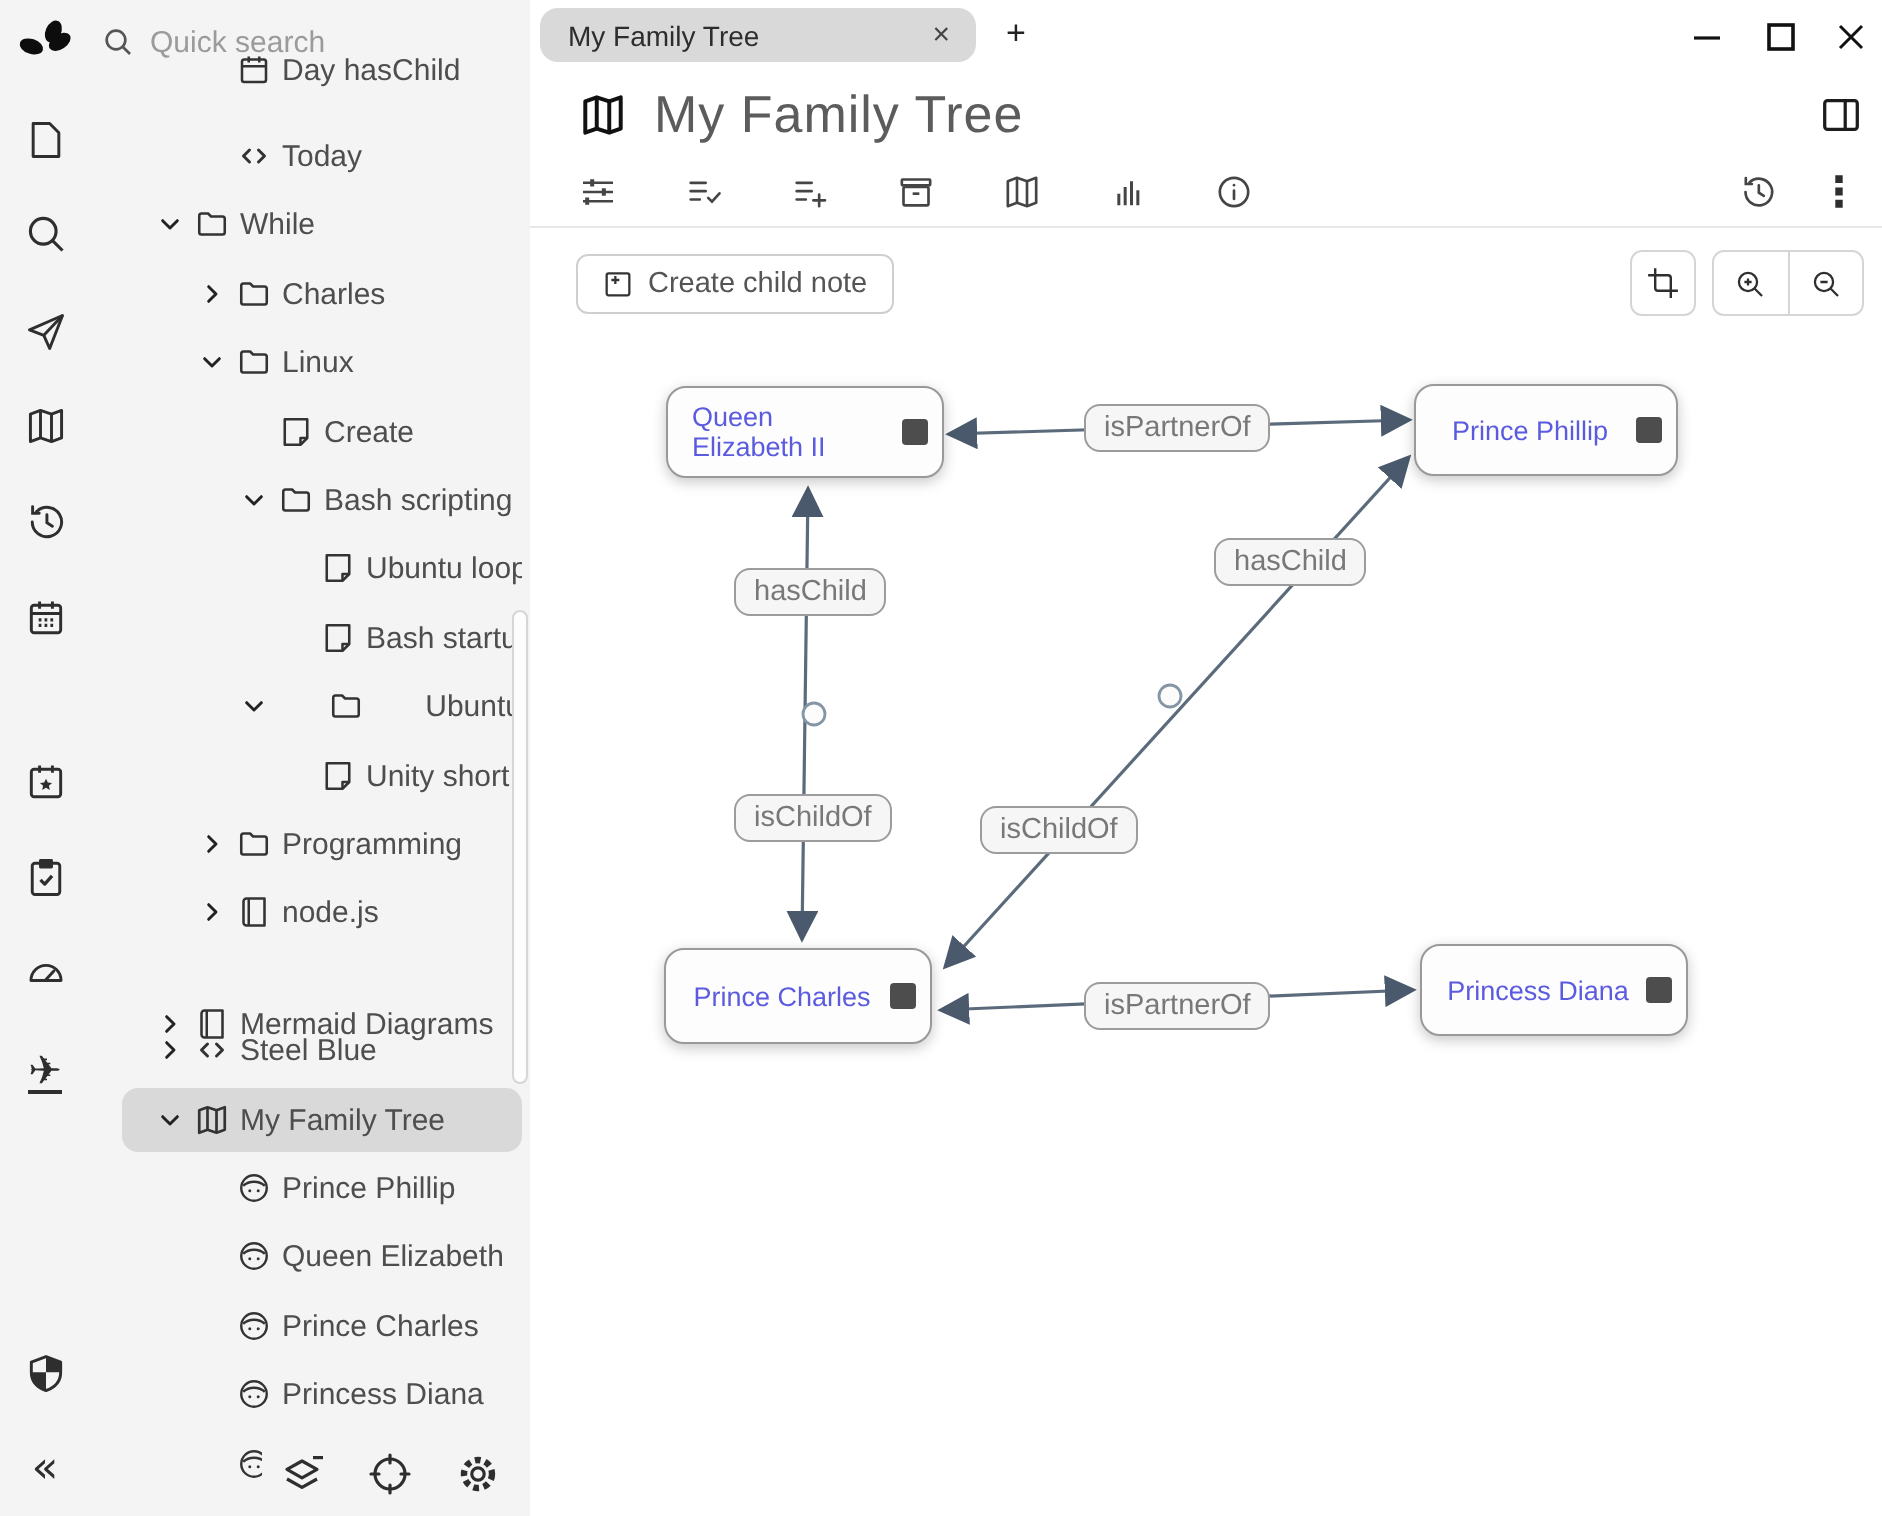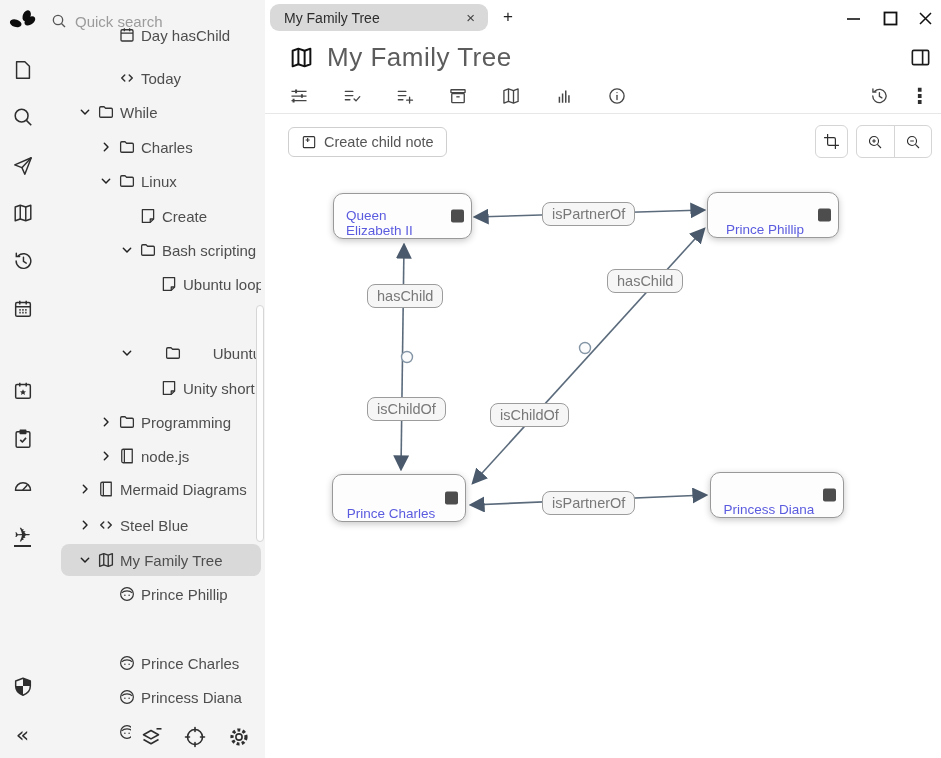--- a/index.html
+++ b/index.html
@@ -58,21 +58,21 @@
   .btn-create svg { width:16px; height:16px; color:#333; }
   .map-toolbar-right { position:absolute; top:125px; right:9px; display:flex; gap:8px; z-index:3; }
   .sq-btn { width:33px; height:33px; background:#fff; border:1px solid #d5d5d5; border-radius:6px; display:flex; align-items:center; justify-content:center; color:#2e2e2e; cursor:pointer; }
   .sq-btn svg { width:17px; height:17px; }
   .zoom-group { display:flex; width:76px; height:33px; background:#fff; border:1px solid #d5d5d5; border-radius:6px; overflow:hidden; }
   .zoom-group .zcell { flex:1; display:flex; align-items:center; justify-content:center; color:#2e2e2e; cursor:pointer; }
   .zoom-group .zcell + .zcell { border-left:1px solid #d5d5d5; }
   .zoom-group svg { width:16px; height:16px; }
 
   
-  .map-node { position:absolute; background:#fdfdfd; border:1px solid #999; border-radius:10px; box-shadow:0 2px 7px rgba(0,0,0,.22); display:flex; align-items:flex-end; justify-content:center; padding:0 28px 0 12px; font-size:13.5px; color:#5b5be0; cursor:pointer; z-index:4; }
+  .map-node { position:absolute; background:#fdfdfd; border:1px solid #999; border-radius:10px; box-shadow:0 2px 7px rgba(0,0,0,.22); display:flex; align-items:center; justify-content:center; padding:0 28px 0 12px; font-size:13.5px; color:#5b5be0; cursor:pointer; z-index:4; }
   .map-node .handle { position:absolute; right:7px; top:50%; transform:translateY(-50%); width:13px; height:13px; background:#4d4d4d; border-radius:2px; }
   .edge-label { position:absolute; background:#f6f6f6; border:1px solid #9c9c9c; border-radius:8px; padding:3px 9px; font-size:14.5px; color:#787878; z-index:3; cursor:pointer; }
   svg.edges { position:absolute; inset:0; width:100%; height:100%; z-index:2; }
 </style>
 </head>
 <body>
 
 <div class="app">
 
   <div class="activity-bar">
@@ -253,71 +253,81 @@
         <div class="trow" style="top: 240px; padding-left: 76px;">
           <span class="tico chev"></span>
           <span class="tico">
             <svg viewBox="0 0 24 24" fill="none" stroke="currentColor" stroke-width="1.7" stroke-linejoin="round">
               <path d="M4.5 3.5h15v12.5l-4.5 4.5H4.5z"></path>
               <path d="M15 20.5v-4.5h4.5"></path>
             </svg>
           </span>
           <span class="tlabel">Ubuntu loop</span>
         </div>
-        <div class="trow" style="top: 309px; padding-left: 55px; justify-content: space-between;">
-          <span class="tico chev">
-            <svg viewBox="0 0 24 24" fill="none" stroke="currentColor" stroke-width="2.2" stroke-linecap="round" stroke-linejoin="round">
-              <path d="M6.5 9.5L12 15l5.5-5.5"></path>
-            </svg>
-          </span>
-          <span class="tico">
-            <svg viewBox="0 0 24 24" fill="none" stroke="currentColor" stroke-width="1.7" stroke-linejoin="round">
-              <path d="M3.5 6.5c0-.8.6-1.5 1.5-1.5h4.4l2 2H19c.8 0 1.5.7 1.5 1.5v9c0 .8-.7 1.5-1.5 1.5H5c-.9 0-1.5-.7-1.5-1.5z"></path>
-            </svg>
-          </span>
-          <span class="tlabel">Ubuntu</span>
-        </div>
-        <div class="trow" style="top: 378px; padding-left: 34px;">
-          <span class="tico chev">
-            <svg viewBox="0 0 24 24" fill="none" stroke="currentColor" stroke-width="2.2" stroke-linecap="round" stroke-linejoin="round">
-              <path d="M9.5 6.5L15 12l-5.5 5.5"></path>
-            </svg>
-          </span>
-          <span class="tico">
-            <svg viewBox="0 0 24 24" fill="none" stroke="currentColor" stroke-width="1.7" stroke-linejoin="round">
-              <path d="M3.5 6.5c0-.8.6-1.5 1.5-1.5h4.4l2 2H19c.8 0 1.5.7 1.5 1.5v9c0 .8-.7 1.5-1.5 1.5H5c-.9 0-1.5-.7-1.5-1.5z"></path>
-            </svg>
-          </span>
-          <span class="tlabel">Programming</span>
-        </div>
-        <div class="trow" style="top: 344px; padding-left: 76px;">
+        <div class="trow" style="top: 275px; padding-left: 76px;">
           <span class="tico chev"></span>
           <span class="tico">
             <svg viewBox="0 0 24 24" fill="none" stroke="currentColor" stroke-width="1.7" stroke-linejoin="round">
               <path d="M4.5 3.5h15v12.5l-4.5 4.5H4.5z"></path>
               <path d="M15 20.5v-4.5h4.5"></path>
             </svg>
           </span>
+          <span class="tlabel">Bash startu</span>
+        </div>
+        <div class="trow" style="top: 309px; padding-left: 55px; justify-content: space-between;">
+          <span class="tico chev">
+            <svg viewBox="0 0 24 24" fill="none" stroke="currentColor" stroke-width="2.2" stroke-linecap="round" stroke-linejoin="round">
+              <path d="M6.5 9.5L12 15l5.5-5.5"></path>
+            </svg>
+          </span>
+          <span class="tico">
+            <svg viewBox="0 0 24 24" fill="none" stroke="currentColor" stroke-width="1.7" stroke-linejoin="round">
+              <path d="M3.5 6.5c0-.8.6-1.5 1.5-1.5h4.4l2 2H19c.8 0 1.5.7 1.5 1.5v9c0 .8-.7 1.5-1.5 1.5H5c-.9 0-1.5-.7-1.5-1.5z"></path>
+            </svg>
+          </span>
+          <span class="tlabel">Ubuntu</span>
+        </div>
+        <div class="trow" style="top: 378px; padding-left: 34px;">
+          <span class="tico chev">
+            <svg viewBox="0 0 24 24" fill="none" stroke="currentColor" stroke-width="2.2" stroke-linecap="round" stroke-linejoin="round">
+              <path d="M9.5 6.5L15 12l-5.5 5.5"></path>
+            </svg>
+          </span>
+          <span class="tico">
+            <svg viewBox="0 0 24 24" fill="none" stroke="currentColor" stroke-width="1.7" stroke-linejoin="round">
+              <path d="M3.5 6.5c0-.8.6-1.5 1.5-1.5h4.4l2 2H19c.8 0 1.5.7 1.5 1.5v9c0 .8-.7 1.5-1.5 1.5H5c-.9 0-1.5-.7-1.5-1.5z"></path>
+            </svg>
+          </span>
+          <span class="tlabel">Programming</span>
+        </div>
+        <div class="trow" style="top: 344px; padding-left: 76px;">
+          <span class="tico chev"></span>
+          <span class="tico">
+            <svg viewBox="0 0 24 24" fill="none" stroke="currentColor" stroke-width="1.7" stroke-linejoin="round">
+              <path d="M4.5 3.5h15v12.5l-4.5 4.5H4.5z"></path>
+              <path d="M15 20.5v-4.5h4.5"></path>
+            </svg>
+          </span>
           <span class="tlabel">Unity short</span>
         </div>
         <div class="trow" style="top: 412px; padding-left: 34px;">
           <span class="tico chev">
             <svg viewBox="0 0 24 24" fill="none" stroke="currentColor" stroke-width="2.2" stroke-linecap="round" stroke-linejoin="round">
               <path d="M9.5 6.5L15 12l-5.5 5.5"></path>
             </svg>
           </span>
           <span class="tico">
             <svg viewBox="0 0 24 24" fill="none" stroke="currentColor" stroke-width="1.7" stroke-linejoin="round">
               <path d="M5 5c0-1.1.9-2 2-2h12v18H7c-1.1 0-2-.9-2-2z"></path>
               <path d="M8.5 3v18"></path>
             </svg>
           </span>
           <span class="tlabel">node.js</span>
         </div>
-        <div class="trow" style="top: 445px; padding-left: 13px;">
+        <div class="trow" style="top: 468px; padding-left: 13px;">
           <span class="tico chev">
             <svg viewBox="0 0 24 24" fill="none" stroke="currentColor" stroke-width="2.2" stroke-linecap="round" stroke-linejoin="round">
               <path d="M9.5 6.5L15 12l-5.5 5.5"></path>
             </svg>
           </span>
           <span class="tico">
             <svg viewBox="0 0 24 24" fill="none" stroke="currentColor" stroke-width="1.7" stroke-linejoin="round">
               <path d="M5 5c0-1.1.9-2 2-2h12v18H7c-1.1 0-2-.9-2-2z"></path>
               <path d="M8.5 3v18"></path>
             </svg>
@@ -357,20 +367,32 @@
           <span class="tico chev"></span>
           <span class="tico">
             <svg viewBox="0 0 24 24" fill="none" stroke="currentColor" stroke-width="1.6">
               <circle cx="12" cy="12" r="8.5"></circle>
               <path d="M4.8 10.5c4-3.6 10.4-3.6 14.4 0"></path>
               <circle cx="9.2" cy="13.8" r="1" fill="currentColor" stroke="none"></circle>
               <circle cx="14.8" cy="13.8" r="1" fill="currentColor" stroke="none"></circle>
             </svg>
           </span>
           <span class="tlabel">Prince Phillip</span>
+        </div>
+        <div class="trow" style="top: 584px; padding-left: 34px;">
+          <span class="tico chev"></span>
+          <span class="tico">
+            <svg viewBox="0 0 24 24" fill="none" stroke="currentColor" stroke-width="1.6">
+              <circle cx="12" cy="12" r="8.5"></circle>
+              <path d="M4.8 10.5c4-3.6 10.4-3.6 14.4 0"></path>
+              <circle cx="9.2" cy="13.8" r="1" fill="currentColor" stroke="none"></circle>
+              <circle cx="14.8" cy="13.8" r="1" fill="currentColor" stroke="none"></circle>
+            </svg>
+          </span>
+          <span class="tlabel">Queen Elizabeth</span>
         </div>
         <div class="trow" style="top: 619px; padding-left: 34px;">
           <span class="tico chev"></span>
           <span class="tico">
             <svg viewBox="0 0 24 24" fill="none" stroke="currentColor" stroke-width="1.6">
               <circle cx="12" cy="12" r="8.5"></circle>
               <path d="M4.8 10.5c4-3.6 10.4-3.6 14.4 0"></path>
               <circle cx="9.2" cy="13.8" r="1" fill="currentColor" stroke="none"></circle>
               <circle cx="14.8" cy="13.8" r="1" fill="currentColor" stroke="none"></circle>
             </svg>

